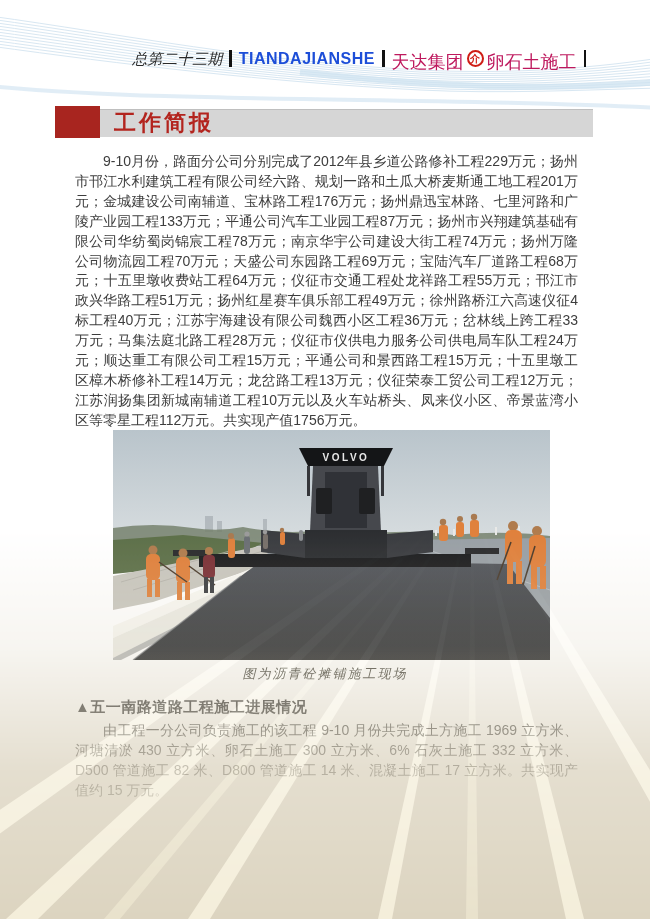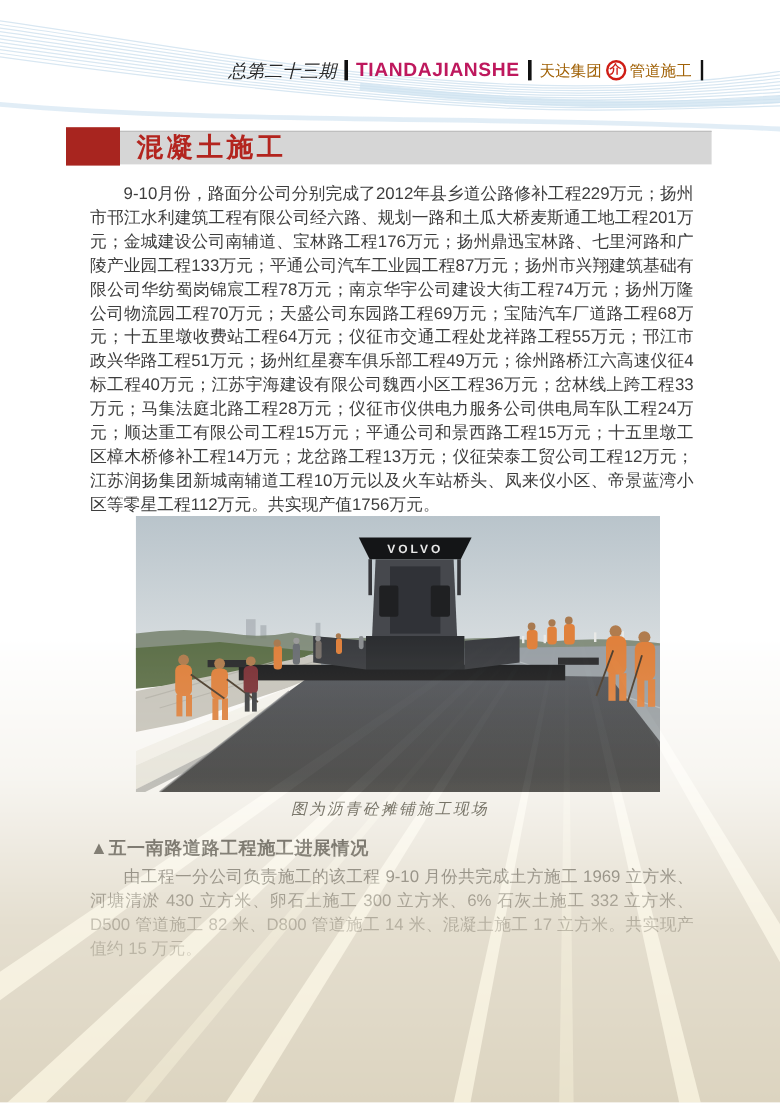--- a/index.html
+++ b/index.html
@@ -7,22 +7,22 @@
        font-family:"Liberation Sans",sans-serif;}
   .abs{position:absolute;}
 
   
   #top-waves{left:0;top:0;width:650px;height:120px;}
 
   
   .header-line{top:50px;right:57px;height:22px;display:flex;
                color:#1c1c1c;white-space:nowrap;}
   .hdr-issue{font-family:"DejaVu Serif",serif;font-style:italic;font-size:15px;color:#2a2a2a;}
-  .hdr-brand{font-weight:bold;font-size:16px;letter-spacing:.5px;color:#be185d;}
-  .hdr-cn{font-size:13px;color:#a16207;}
+  .hdr-brand{font-weight:bold;font-size:16px;letter-spacing:.5px;color:#1d4ed8;}
+  .hdr-cn{font-size:18px;color:#be185d;}
   .hdr-divider{display:inline-block;width:2.5px;height:17px;background:#111;margin:0 7px;}
   .hdr-logo{display:inline-flex;align-items:center;justify-content:center;width:17px;height:17px;
             border:2px solid #cf1d15;border-radius:50%;margin:0 3px;box-sizing:border-box;}
   .hdr-logo span{color:#cf1d15;font-size:10px;font-weight:bold;line-height:1;}
 
   
   .banner-grey{left:55px;top:109px;width:538px;height:27px;background:#d6d6d6;border-top:1px solid #bfbfbf;}
   .banner-red-square{left:55px;top:106px;width:45px;height:32px;background:#a8251f;}
   .banner-title{left:114px;top:108px;font-size:22px;font-weight:bold;color:#b3241e;
                 letter-spacing:3px;font-family:"Liberation Serif","DejaVu Serif",serif;}
@@ -66,27 +66,27 @@
 
 <div class="abs header-line">
   <span class="hdr-issue">总第二十三期</span>
   <span class="hdr-divider"></span>
   <span class="hdr-brand">TIANDAJIANSHE</span>
   <span class="hdr-divider"></span>
   <span class="hdr-cn">天达集团</span>
   <span class="hdr-logo">
     <span>介</span>
   </span>
-  <span class="hdr-cn">管道施工</span>
+  <span class="hdr-cn">卵石土施工</span>
   <span class="hdr-divider"></span>
 </div>
 
 <div class="abs banner-grey"></div>
 <div class="abs banner-red-square"></div>
-<div class="abs banner-title">混凝土施工</div>
+<div class="abs banner-title">工作简报</div>
 
 <div id="section-1" class="abs sec">
   <p class="sec-body">9-10月份，路面分公司分别完成了2012年县乡道公路修补工程229万元；扬州市邗江水利建筑工程有限公司经六路、规划一路和土瓜大桥麦斯通工地工程201万元；金城建设公司南辅道、宝林路工程176万元；扬州鼎迅宝林路、七里河路和广陵产业园工程133万元；平通公司汽车工业园工程87万元；扬州市兴翔建筑基础有限公司华纺蜀岗锦宸工程78万元；南京华宇公司建设大街工程74万元；扬州万隆公司物流园工程70万元；天盛公司东园路工程69万元；宝陆汽车厂道路工程68万元；十五里墩收费站工程64万元；仪征市交通工程处龙祥路工程55万元；邗江市政兴华路工程51万元；扬州红星赛车俱乐部工程49万元；徐州路桥江六高速仪征4标工程40万元；江苏宇海建设有限公司魏西小区工程36万元；岔林线上跨工程33万元；马集法庭北路工程28万元；仪征市仪供电力服务公司供电局车队工程24万元；顺达重工有限公司工程15万元；平通公司和景西路工程15万元；十五里墩工区樟木桥修补工程14万元；龙岔路工程13万元；仪征荣泰工贸公司工程12万元；江苏润扬集团新城南辅道工程10万元以及火车站桥头、凤来仪小区、帝景蓝湾小区等零星工程112万元。共实现产值1756万元。</p>
 </div>
 
 <div class="abs photo-frame">
   <svg viewBox="0 0 437 230" width="437" height="230" xmlns="http://www.w3.org/2000/svg" aria-hidden="true">
     <defs>
       <linearGradient id="skyGrad" x1="0" y1="0" x2="0" y2="1">
         <stop offset="0" stop-color="#b9c4cb"></stop>

